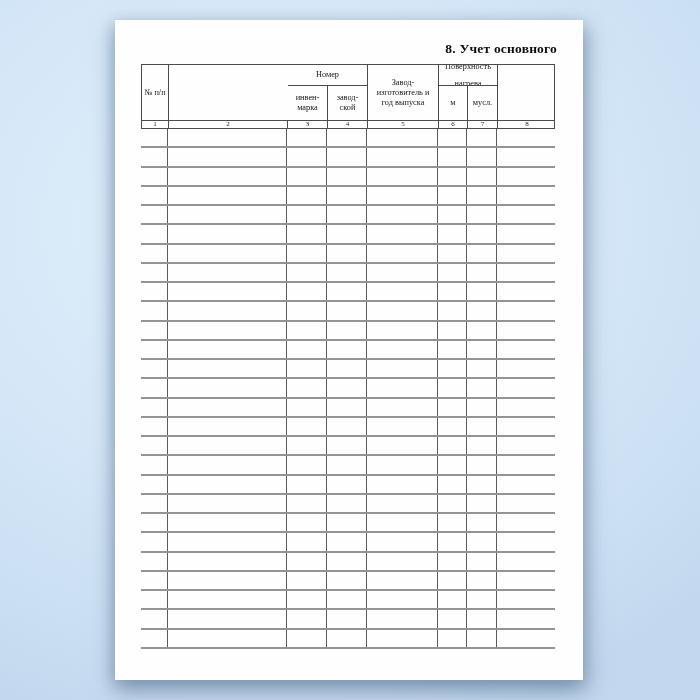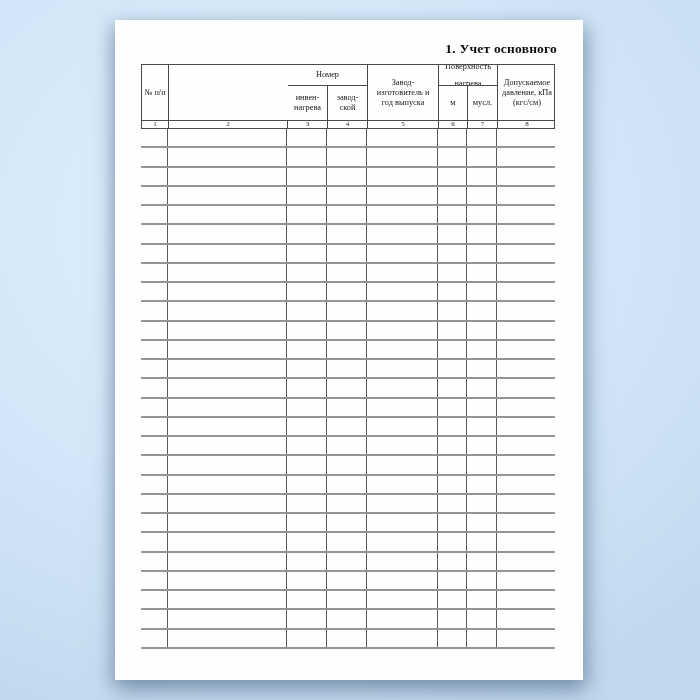--- a/index.html
+++ b/index.html
@@ -98,41 +98,38 @@
   }
   .body-cell { border-right: 1px solid #5a5a5a; }
   .body-cell:last-child { border-right: none; }
 </style>
 </head>
 <body>
 
 <div id="stage">
   <div id="sheet">
 
-    <div id="doc-title">1. Учет основного</div>
+    <div id="doc-title">8. Учет основного</div>
 
     <div id="table-wrap">
 
       <div id="hdr">
         <div class="hcell br rspan">№ п/п</div>
         <div class="hcell br bb" style="grid-column: 3 / 5; grid-row: 1;">Номер</div>
         <div class="hcell br" style="grid-column: 3; grid-row: 2;">инвен-
-нагрева</div>
+марка</div>
         <div class="hcell br" style="grid-column: 4; grid-row: 2;">завод-
 ской</div>
         <div class="hcell br rspan" style="grid-column: 5;">Завод-
 изготовитель и
 год выпуска</div>
         <div class="hcell br bb" style="grid-column: 6 / 8; grid-row: 1; line-height: 17px;">Поверхность
 нагрева</div>
         <div class="hcell br" style="grid-column: 6; grid-row: 2;">м</div>
         <div class="hcell br" style="grid-column: 7; grid-row: 2; text-align: right;">мусл.</div>
-        <div class="hcell rspan" style="grid-column: 8;">Допускаемое
-давление, кПа
-(кгс/см)</div>
       </div>
 
       <div id="numrow">
         <div class="ncell">1</div>
         <div class="ncell">2</div>
         <div class="ncell">3</div>
         <div class="ncell">4</div>
         <div class="ncell">5</div>
         <div class="ncell">6</div>
         <div class="ncell">7</div>

